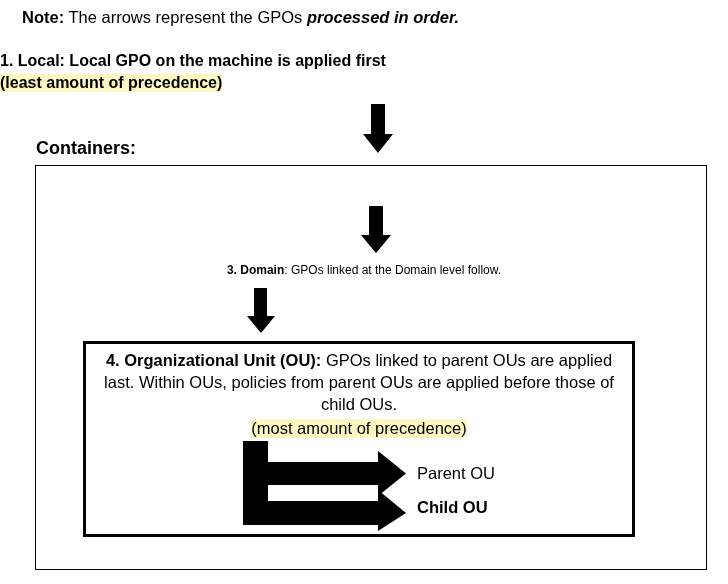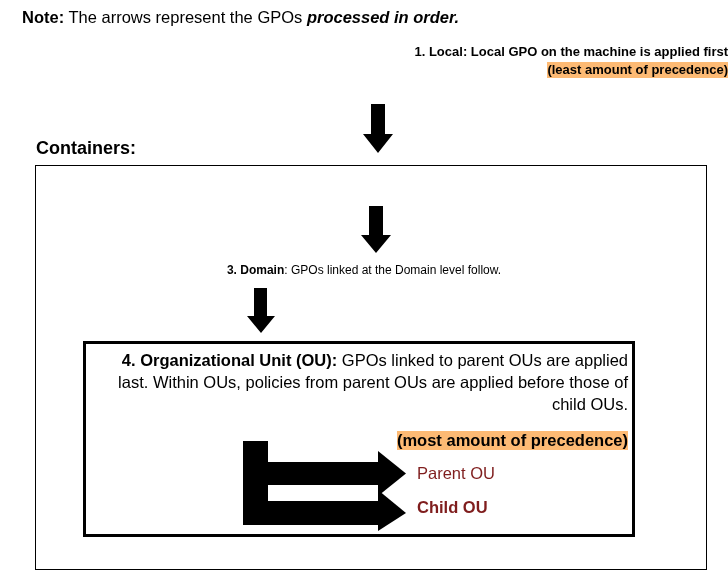--- a/index.html
+++ b/index.html
@@ -31,31 +31,31 @@
   .note-line {
     left: 22px;
     top: 8px;
     font-size: 16.5px;
   }
   .note-line b { font-weight: bold; }
   .note-line i { font-weight: bold; font-style: italic; }
 
   .step1 {
     left: 0px;
-    top: 44px;
-    width: 728px;
-    text-align: right;
-    font-size: 13px;
+    top: 52px;
+    width: 728px;
+    text-align: left;
+    font-size: 16px;
     font-weight: bold;
     white-space: normal;
   }
   .step1 .l2 { display: block; margin-top: 3px; }
 
   .hl {
-    background: #fdba74;
+    background: #fef9c3;
     padding: 0 0 1px 0;
   }
 
   .containers-label {
     left: 36px;
     top: 138px;
     font-size: 18px;
     font-weight: bold;
   }
 
@@ -96,49 +96,49 @@
     text-align: center;
     font-size: 12px;
   }
   .step2 b, .step3 b { font-weight: bold; }
 
   .step4 {
     position: absolute;
     left: 90px;
     top: 350px;
     width: 538px;
-    text-align: right;
+    text-align: center;
     font-size: 16.5px;
     line-height: 1.32;
     color: #000;
   }
   .step4 b { font-weight: bold; }
   .step4 .prec {
     display: block;
-    font-weight: bold;
-    margin-top: 15px;
+    font-weight: normal;
+    margin-top: 3px;
   }
 
   
   .arrow-down {
     position: absolute;
   }
   .arrow-down svg { display: block; }
 
   .branch-arrows {
     position: absolute;
     left: 243px;
     top: 441px;
   }
   .branch-arrows svg { display: block; }
 
   .leaf-label {
     position: absolute;
     font-size: 16.5px;
-    color: #7f1d1d;
+    color: #000000;
     white-space: nowrap;
     text-align: center;
   }
   .leaf-parent { left: 417px; top: 464px; }
   .leaf-child  { left: 417px; top: 498px; font-weight: bold; }
 </style>
 </head>
 <body>
 
 <div id="canvas">

